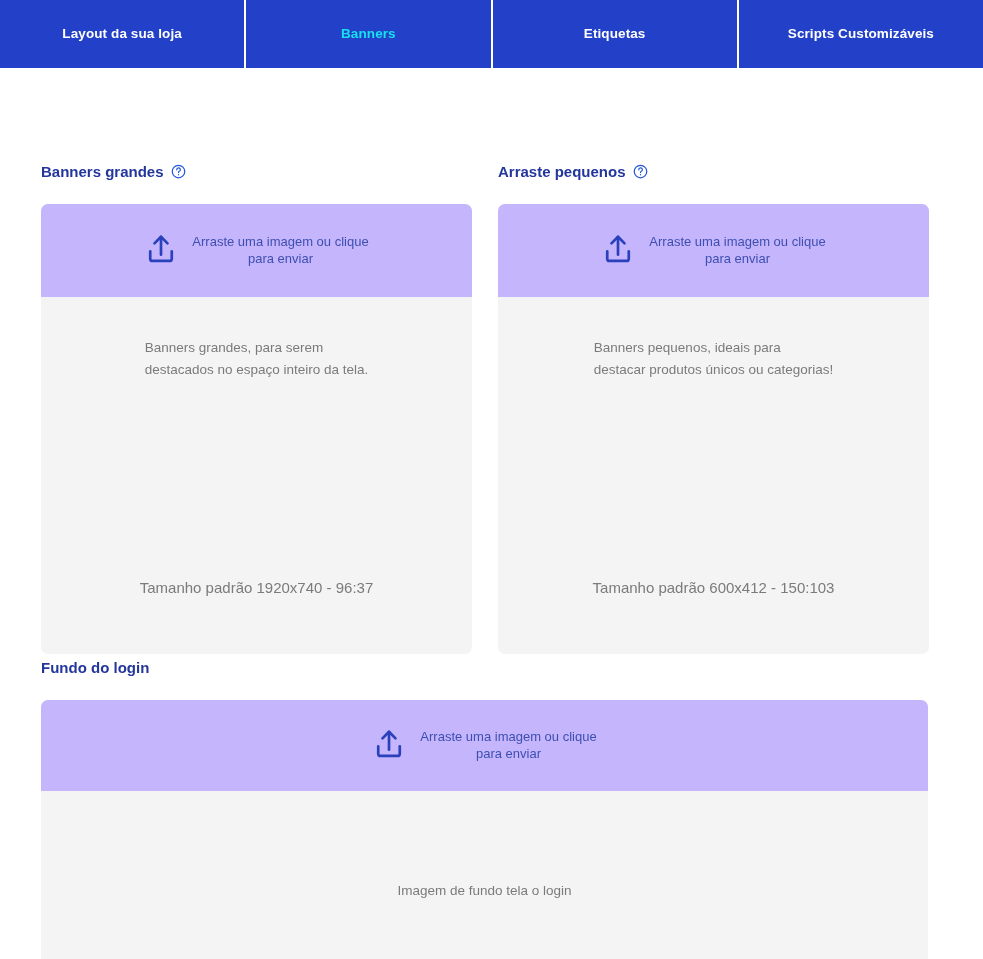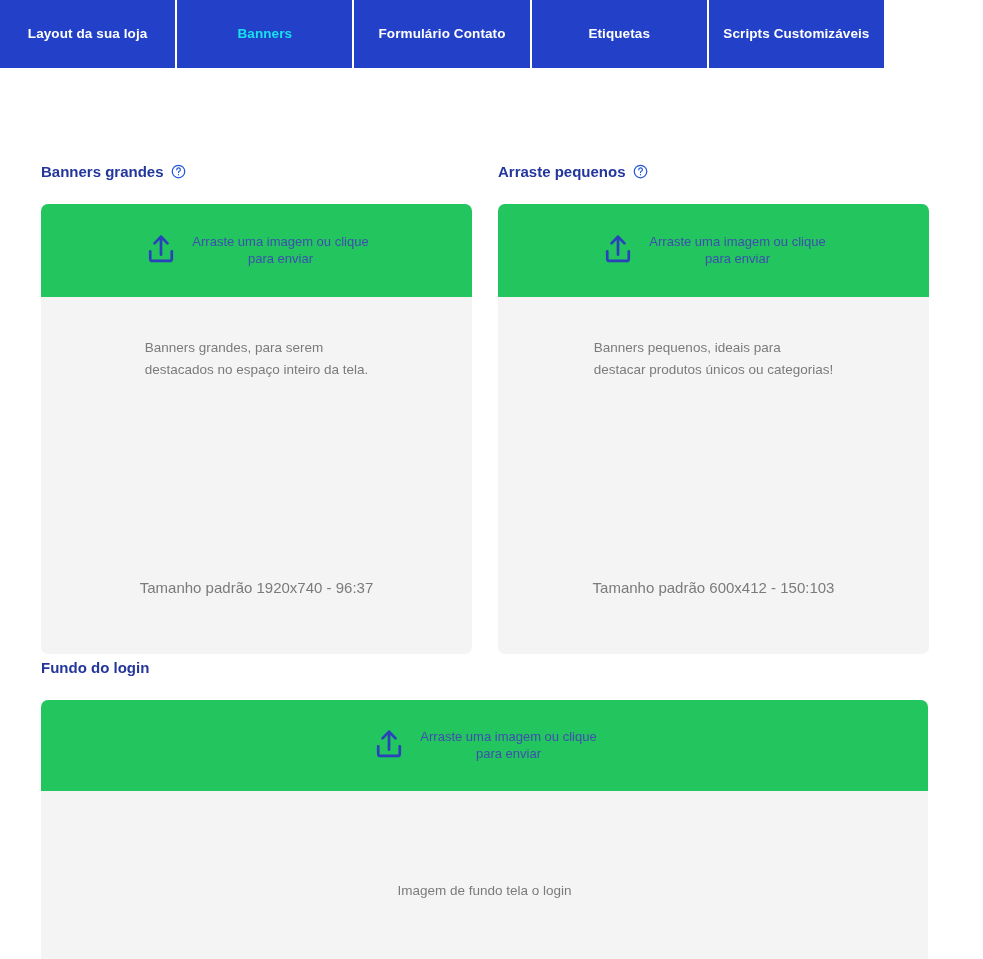--- a/index.html
+++ b/index.html
@@ -8,21 +8,21 @@
     width: 983px;
     height: 959px;
     background: #ffffff;
     font-family: "Liberation Sans", sans-serif;
     overflow: hidden;
   }
 
   
   .tabbar {
     display: flex;
-    width: 884px;
+    width: 983px;
     height: 68px;
     background: #2340c8;
   }
   .tab {
     flex: 1 1 0;
     display: flex;
     align-items: center;
     justify-content: center;
     color: #ffffff;
     font-size: 13.5px;
@@ -64,21 +64,21 @@
   
   .card {
     position: absolute;
     border-radius: 7px;
     overflow: hidden;
     background: #f4f4f4;
     display: flex;
     flex-direction: column;
   }
   .dropzone {
-    background: #22c55e;
+    background: #c4b5fd;
     display: flex;
     align-items: center;
     justify-content: center;
     gap: 14px;
     flex: 0 0 auto;
     cursor: pointer;
   }
   .dz-icon { flex: 0 0 auto; display: block; }
   .dz-text {
     color: #3f4fb0;
@@ -126,23 +126,20 @@
 </style>
 </head>
 <body>
 
 <div class="tabbar">
   <div class="tab">
     <span>Layout da sua loja</span>
   </div>
   <div class="tab active">
     <span>Banners</span>
-  </div>
-  <div class="tab">
-    <span>Formulário Contato</span>
   </div>
   <div class="tab">
     <span>Etiquetas</span>
   </div>
   <div class="tab">
     <span>Scripts Customizáveis</span>
   </div>
 </div>
 
 <div class="content">

